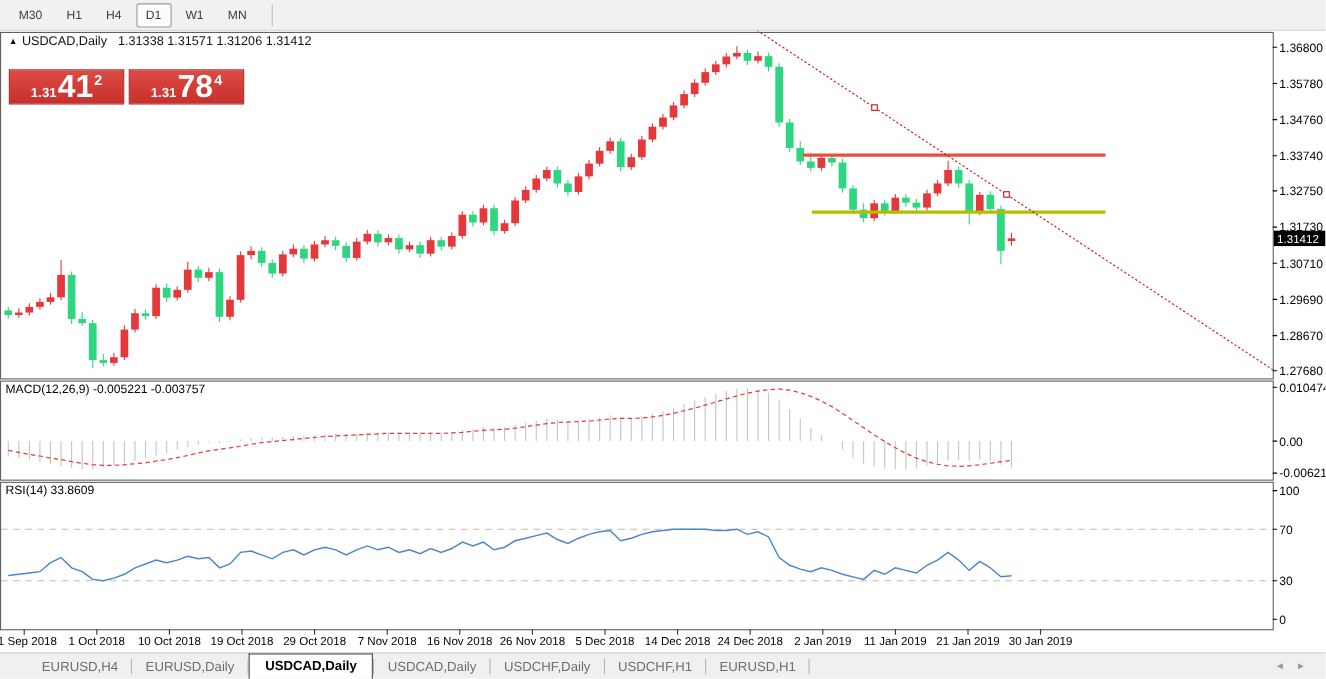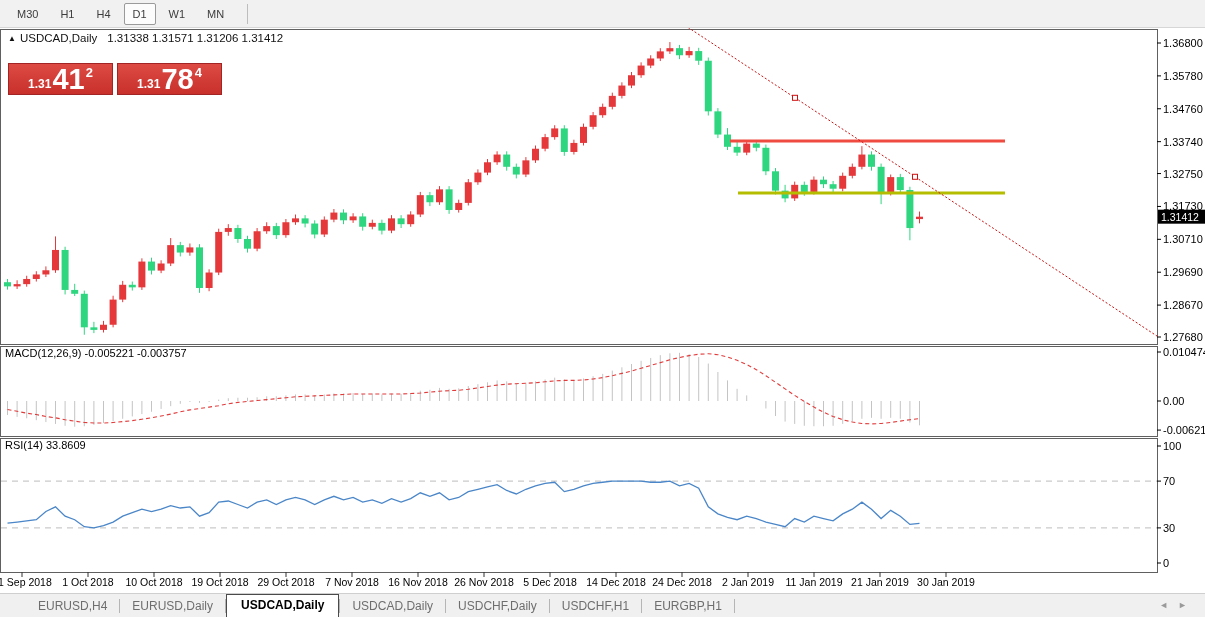--- a/index.html
+++ b/index.html
@@ -458,19 +458,19 @@
       <div class="tab">EURUSD,Daily</div>
       <div class="tab-sep"></div>
       <div class="tab active">USDCAD,Daily</div>
       <div class="tab-sep"></div>
       <div class="tab">USDCAD,Daily</div>
       <div class="tab-sep"></div>
       <div class="tab">USDCHF,Daily</div>
       <div class="tab-sep"></div>
       <div class="tab">USDCHF,H1</div>
       <div class="tab-sep"></div>
-      <div class="tab">EURGBP,H1</div>
+      <div class="tab">EURUSD,H1</div>
       <div class="tab-sep"></div>
     </div>
   <div class="tab-nav">
     <span>◄</span><span>►</span>
   </div>
 </div>
 
 </body></html>

